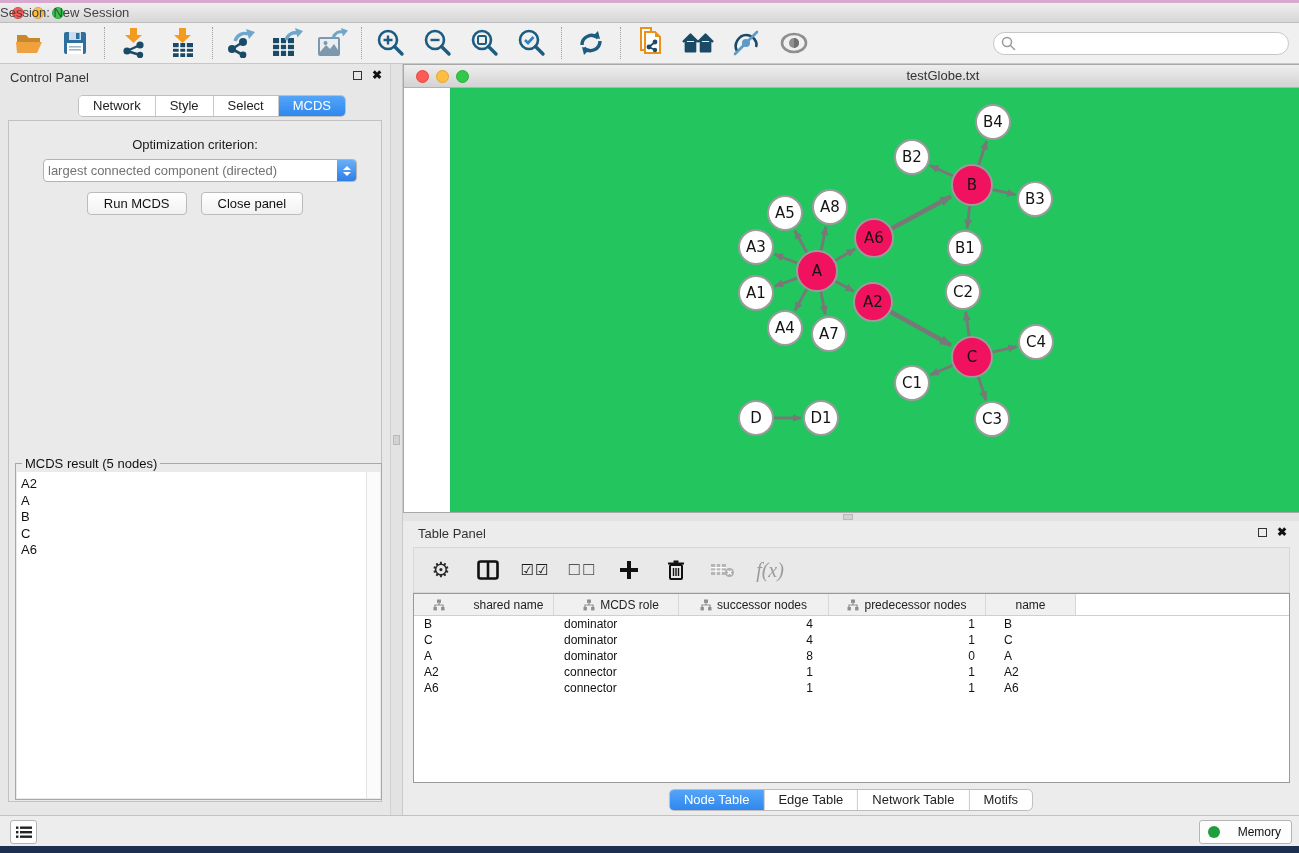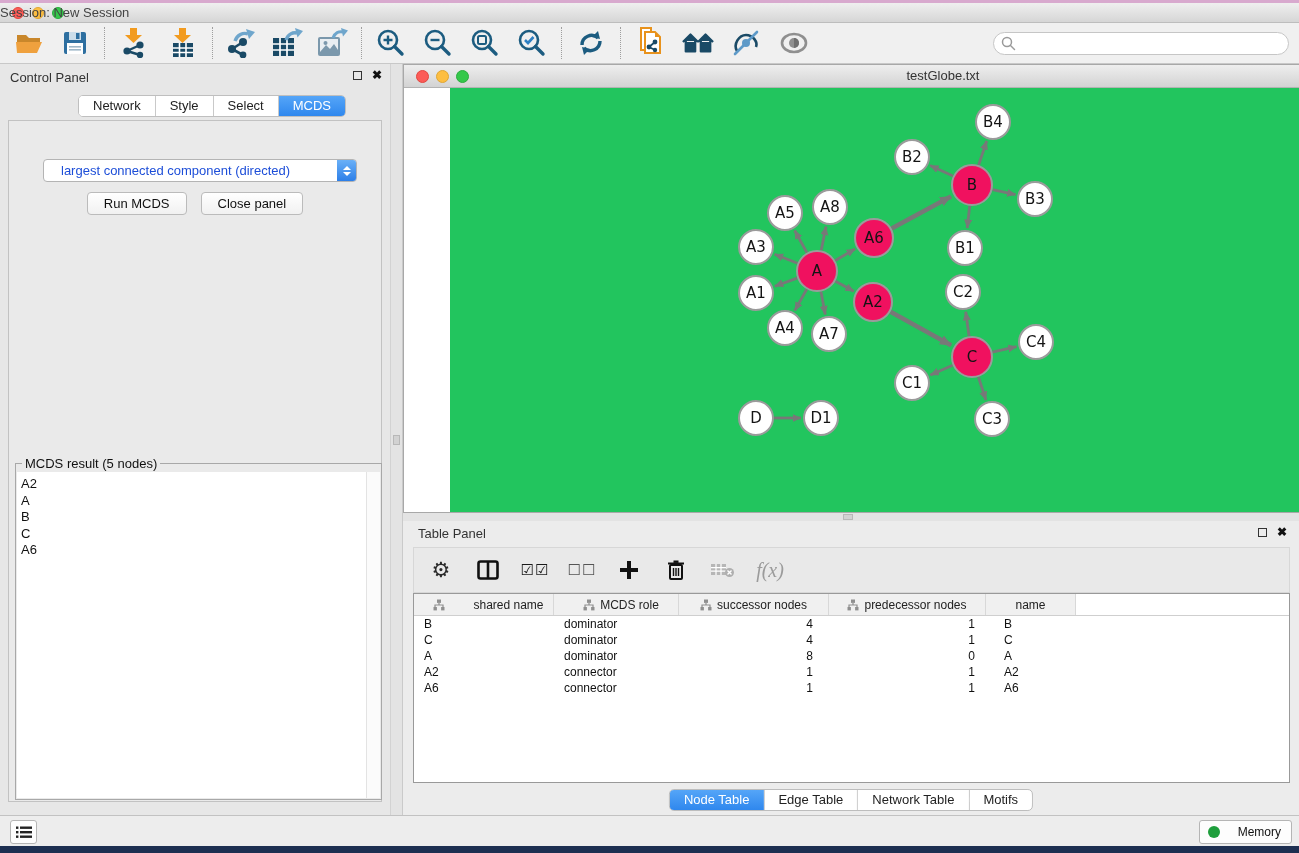--- a/index.html
+++ b/index.html
@@ -41,21 +41,21 @@
               border-radius:5px; overflow:hidden; background:#fff; height:22px; }
   .seg-tab { padding:0 14px; line-height:20px; font-size:13px; color:#222; background:#fff;
              border-right:1px solid #C9C9C9; cursor:default; }
   .seg-tab:last-child { border-right:none; }
   .seg-tab.active { background:linear-gradient(#55A5F8,#2F87EE); color:#fff; }
   .cp-inner { position:absolute; left:8px; top:56px; width:374px; height:682px;
               background:#EAEAEA; border:1px solid #C2C2C2; }
   .opt-label { position:absolute; left:0; right:0; top:16px; text-align:center; font-size:13px; color:#1a1a1a; }
   .dropdown { position:absolute; left:34px; top:38px; width:314px; height:23px; background:#fff;
               border:1px solid #B4B4B4; border-radius:4px; display:flex; align-items:center; }
-  .dropdown .dd-text { flex:1; padding-left:17px; font-size:13px; color:#1d4ed8; white-space:nowrap; overflow:hidden; }
+  .dropdown .dd-text { flex:1; padding-left:4px; font-size:13px; color:#737373; white-space:nowrap; overflow:hidden; }
   .dd-stepper { width:19px; height:21px; border-radius:0 3px 3px 0; background:linear-gradient(#6AB0F7,#2D7FE8);
                 display:flex; flex-direction:column; align-items:center; justify-content:center; gap:2px; }
   .dd-up { width:0; height:0; border-left:4px solid transparent; border-right:4px solid transparent; border-bottom:4px solid #fff; }
   .dd-down { width:0; height:0; border-left:4px solid transparent; border-right:4px solid transparent; border-top:4px solid #fff; }
   .btn-row { position:absolute; left:0; right:0; top:71px; display:flex; justify-content:center; gap:14px; }
   .aqua-btn { height:23px; padding:0 16px; background:linear-gradient(#FFFFFF,#F1F1F1); border:1px solid #BBBBBB;
               border-radius:4px; font-size:13px; color:#111; font-family:"Liberation Sans", sans-serif; cursor:default; }
   .result-group { position:absolute; left:6px; top:342px; width:367px; height:337px; border:1px solid #A8A8A8; }
   .result-legend { position:absolute; left:6px; top:-8px; background:#EAEAEA; padding:0 3px; font-size:13px; color:#111; }
   .result-list { position:absolute; left:1px; top:8px; right:15px; bottom:1px; background:#fff;
@@ -303,20 +303,21 @@
       <span class="float-icon"></span>
       <span class="close-icon">✖</span>
     </div>
     <div class="seg-tabs">
       <span class="seg-tab">Network</span>
       <span class="seg-tab">Style</span>
       <span class="seg-tab">Select</span>
       <span class="seg-tab active">MCDS</span>
     </div>
     <div class="cp-inner">
+      <div class="opt-label">Optimization criterion:</div>
       <div class="dropdown">
         <span class="dd-text">largest connected component (directed)</span>
         <span class="dd-stepper">
           <span class="dd-up"></span>
             <span class="dd-down"></span>
         </span>
       </div>
       <div class="btn-row">
         <button class="aqua-btn">Run MCDS</button>
         <button class="aqua-btn">Close panel</button>

